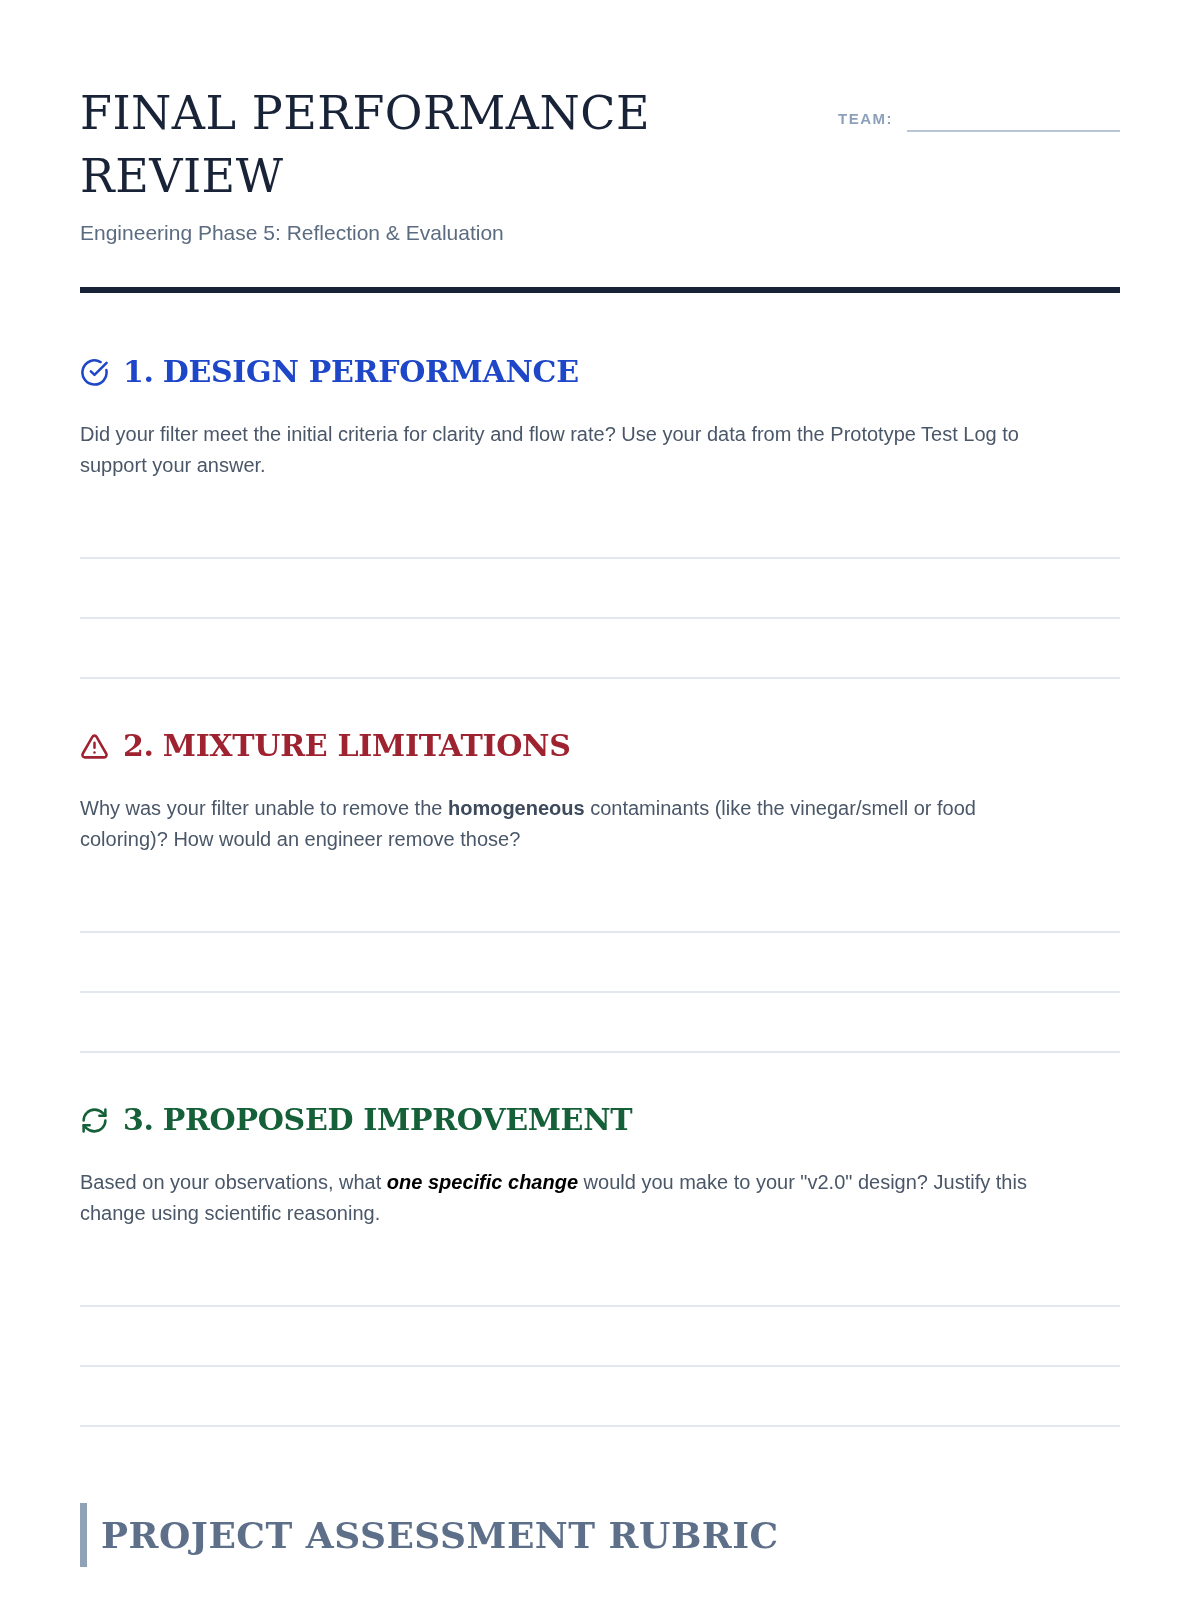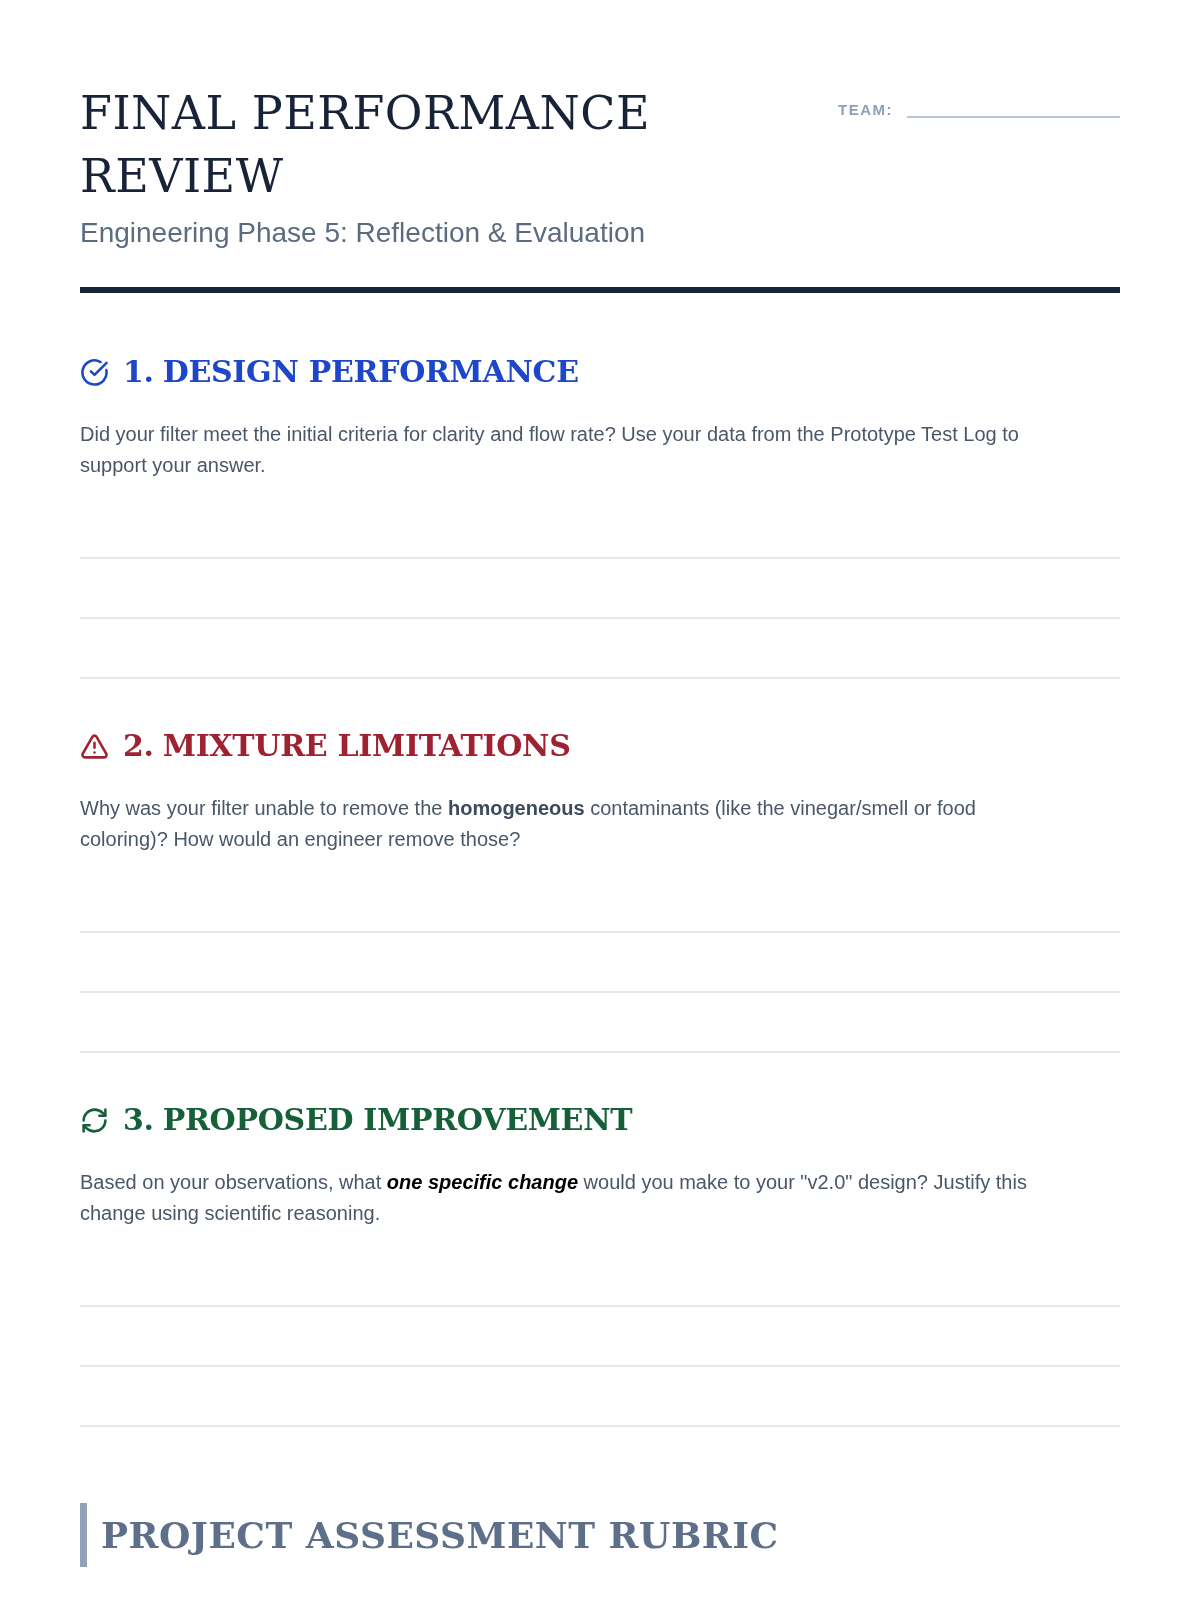--- a/index.html
+++ b/index.html
@@ -12,30 +12,30 @@
   h1.doc-title {
     margin-top: 82px;
     font-family: "DejaVu Serif", serif;
     font-weight: 400;
     font-size: 46px;
     line-height: 63px;
     letter-spacing: 0.5px;
     color: #192338;
   }
   h1.doc-title span { display: block; }
-  .team-block { position: absolute; top: 6px; right: 0; display: flex; align-items: flex-end; }
+  .team-block { position: absolute; top: 20px; right: 0; display: flex; align-items: center; }
   .team-label {
     font-size: 15px; font-weight: 700; letter-spacing: 1.5px;
     color: #8da0bb; padding-top: 2px;
   }
   .team-line {
     width: 213px; height: 30px; margin-left: 14px;
     border-bottom: 2px solid #b9c6d8;
   }
-  .doc-subtitle { margin-top: 10px; font-size: 28px; line-height: 29px; color: #5b6b80; }
+  .doc-subtitle { margin-top: 10px; font-size: 21px; line-height: 29px; color: #5b6b80; }
   .header-divider { margin-top: 40px; height: 6px; background: #192338; }
 
   
   .section { margin-top: 60px; }
   .section + .section { margin-top: 48px; }
   .section-heading {
     display: flex; align-items: center;
     font-family: "DejaVu Serif", serif; font-weight: 700;
     font-size: 30px; line-height: 38px; letter-spacing: -0.3px;
   }

